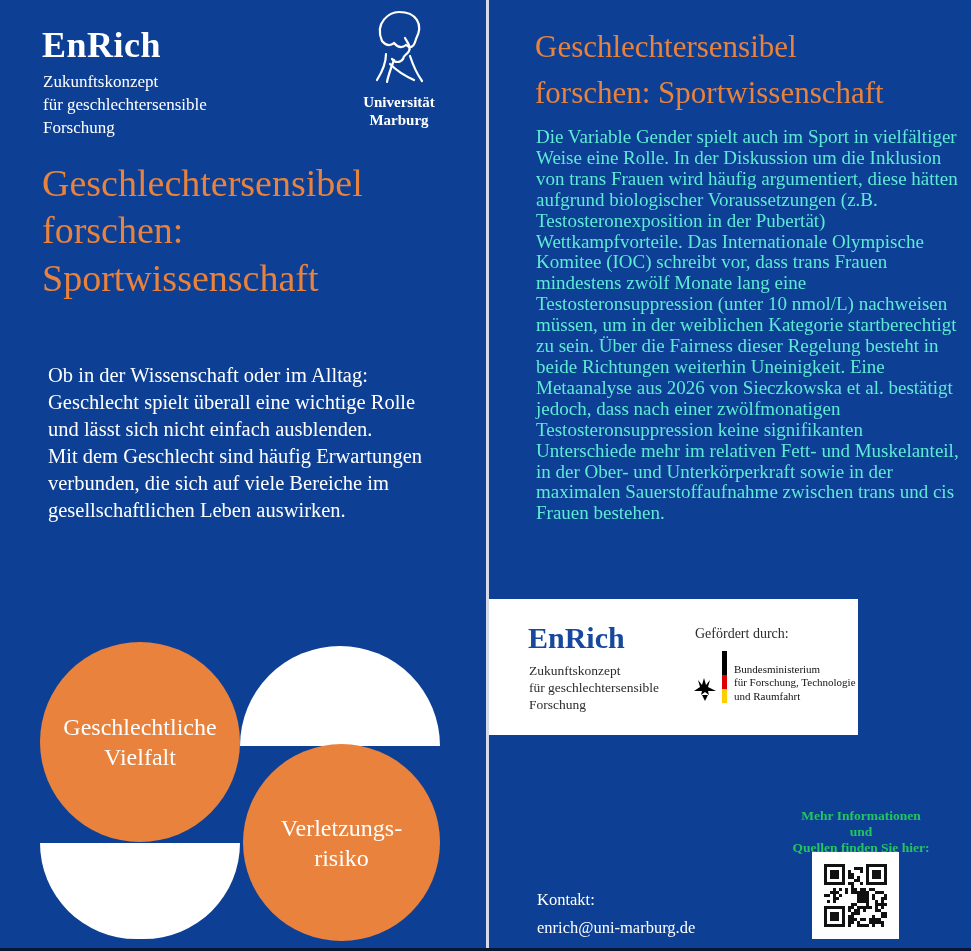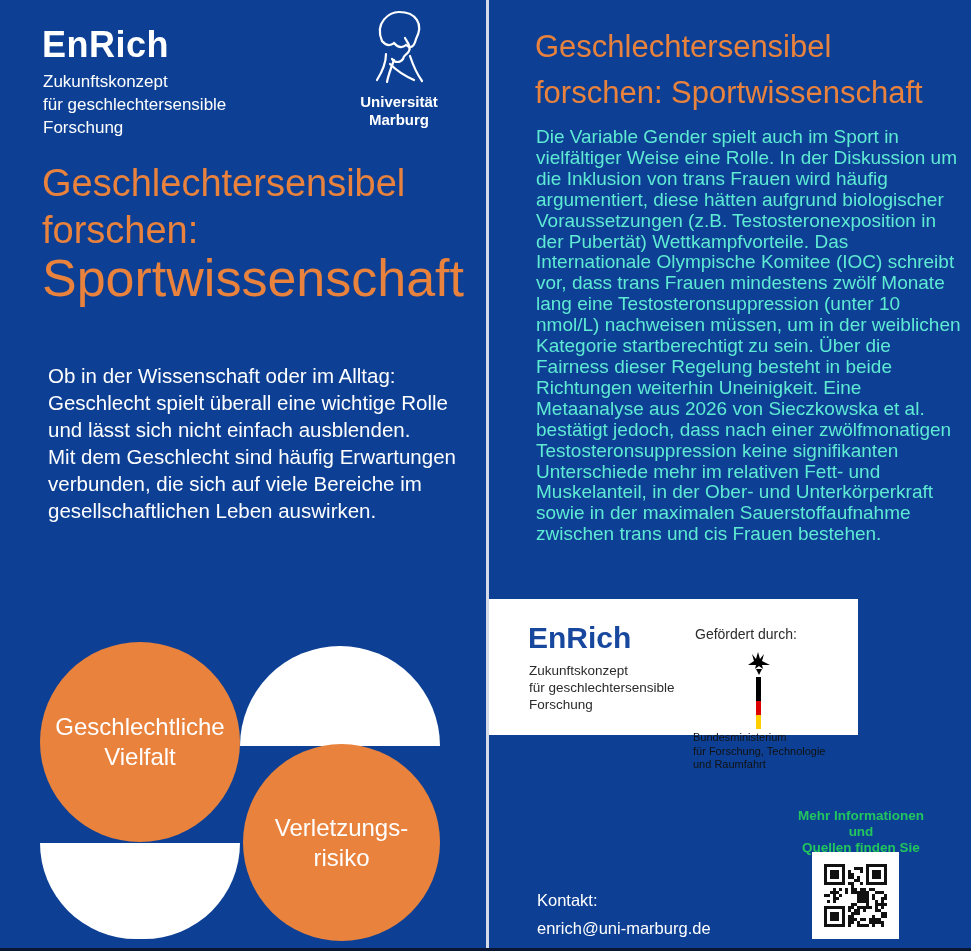--- a/index.html
+++ b/index.html
@@ -1,59 +1,59 @@
 <!DOCTYPE html>
 <html><head>
 <meta charset="utf-8">
 <style>
   html,body{margin:0;padding:0;background:#0d4094;}
   *{box-sizing:border-box;}
   #stage{
     position:relative;width:971px;height:951px;overflow:hidden;
     background:#0d4094;
-    font-family:Liberation Sans, sans-serif;
+    font-family:Liberation Serif, serif;
     border-radius:22px;
     -webkit-font-smoothing:antialiased;
   }
   .preline{white-space:pre-line;}
   .abs{position:absolute;}
 
   
   .divider{left:486px;top:0;width:3px;height:951px;background:#d5dae9;}
   .bottom-edge{left:0;bottom:0;width:971px;height:3px;background:#0a1733;}
 
   
   .brand-title{left:42px;top:24px;color:#fff;font-size:36px;font-weight:bold;letter-spacing:.5px;}
   .brand-tagline{left:43px;top:70px;color:#fff;font-size:17px;line-height:23px;}
   .uni-block{left:340px;top:8px;width:118px;text-align:center;}
   .uni-logo{display:block;margin:0 auto;}
   .uni-name{color:#fff;font-size:15px;font-weight:bold;line-height:18px;margin-top:5px;}
   .heading-orange{color:#e8823d;}
   .l-heading-top{left:42px;top:160px;font-size:38px;line-height:47px;}
-  .l-heading-bottom{left:42px;top:255px;font-size:52px;line-height:47px;}
+  .l-heading-bottom{left:42px;top:255px;font-size:38px;line-height:47px;}
   .l-body{left:42px;top:362px;width:420px;color:#fff;font-size:20.5px;line-height:27px;margin-left:6px;}
 
   
   .circle{border-radius:50%;background:#e8823d;display:flex;align-items:center;justify-content:center;text-align:center;}
   .circle-a{left:40px;top:642px;width:200px;height:200px;align-items:center;}
   .circle-b{left:243px;top:744px;width:197px;height:197px;}
   .circle-label{color:#fff;font-size:24px;line-height:30px;}
   .half-top{left:240px;top:646px;width:200px;height:100px;background:#fff;border-radius:100px 100px 0 0;}
   .half-bottom{left:40px;top:843px;width:200px;height:96px;background:#fff;border-radius:0 0 100px 100px;}
 
   
   .r-heading{left:535px;top:24px;font-size:31px;line-height:46px;}
   .r-body{left:536px;top:127px;width:428px;color:#5eead4;font-size:19px;line-height:20.9px;}
 
   
   .partner-box{left:489px;top:599px;width:369px;height:136px;background:#fff;}
   .box-brand{left:39px;top:22px;color:#17489e;font-size:30px;font-weight:bold;}
   .box-tagline{left:40px;top:63px;color:#2b2b2b;font-size:13.5px;line-height:17px;}
   .funded-label{left:206px;top:27px;color:#2b2b2b;font-size:14px;}
-  .bmbf{left:204px;top:52px;display:flex;align-items:center;flex-direction:column;}
+  .bmbf{left:204px;top:52px;display:flex;align-items:flex-end;}
   .flag-bar{width:5px;height:52px;margin:0 7px 0 5px;display:flex;flex-direction:column;}
   .flag-black{height:24px;background:#000;}
   .flag-red{height:14px;background:#dd0000;}
   .flag-gold{height:14px;background:#ffce00;}
   .ministry{color:#111;font-size:11px;line-height:13.5px;padding-top:2px;}
 
   
   .qr-caption{left:791px;top:808px;color:#22c55e;font-size:13.5px;font-weight:600;line-height:16px;text-align:center;width:140px;}
   .qr-box{left:812px;top:852px;width:87px;height:87px;background:#fff;}
   .contact{left:537px;top:886px;color:#fff;font-size:16.5px;line-height:28px;}

